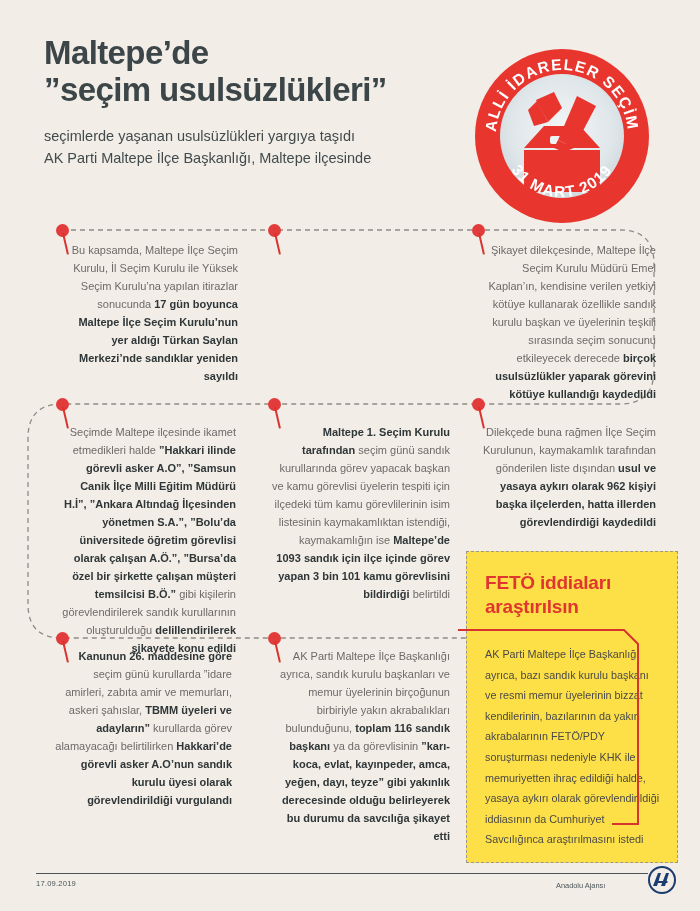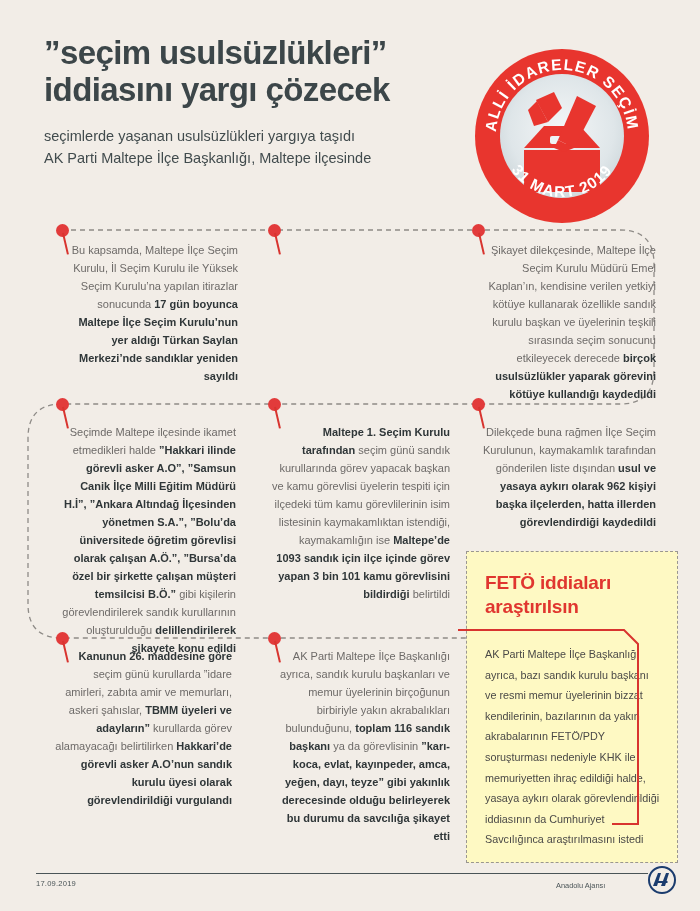--- a/index.html
+++ b/index.html
@@ -49,21 +49,21 @@
     font-size:11px;line-height:18px;
     color:#6d6a68;font-weight:400;
     width:170px;
     text-align:right;
   }
   .block b{color:#2f3638;font-weight:bold;}
 
   
   .feto{
     position:absolute;left:466px;top:551px;width:212px;height:312px;
-    background:#fef9c3;
+    background:#fde047;
     border:1px dashed #9a9691;
     box-sizing:border-box;
   }
   .feto-head{
     position:absolute;left:18px;top:19px;width:180px;
     font-size:19px;line-height:24px;font-weight:bold;color:#e0362f;
     letter-spacing:-0.2px;
   }
   .feto-head span{display:block;}
   .feto-body{
@@ -86,22 +86,22 @@
   }
   .footer-logo{position:absolute;left:648px;top:866px;width:28px;height:28px;}
 </style>
 </head>
 <body>
 
 <div class="page">
 
   <div class="header">
     <div class="title">
+      <span>Maltepe’de</span>
       <span>”seçim usulsüzlükleri”</span>
-      <span>iddiasını yargı çözecek</span>
     </div>
     <div class="subtitle">
       <span>seçimlerde yaşanan usulsüzlükleri yargıya taşıdı</span>
       <span>AK Parti Maltepe İlçe Başkanlığı, Maltepe ilçesinde</span>
     </div>
   </div>
 
   <div class="badge">
     <svg width="176" height="176" viewBox="0 0 176 176">
       <defs>

